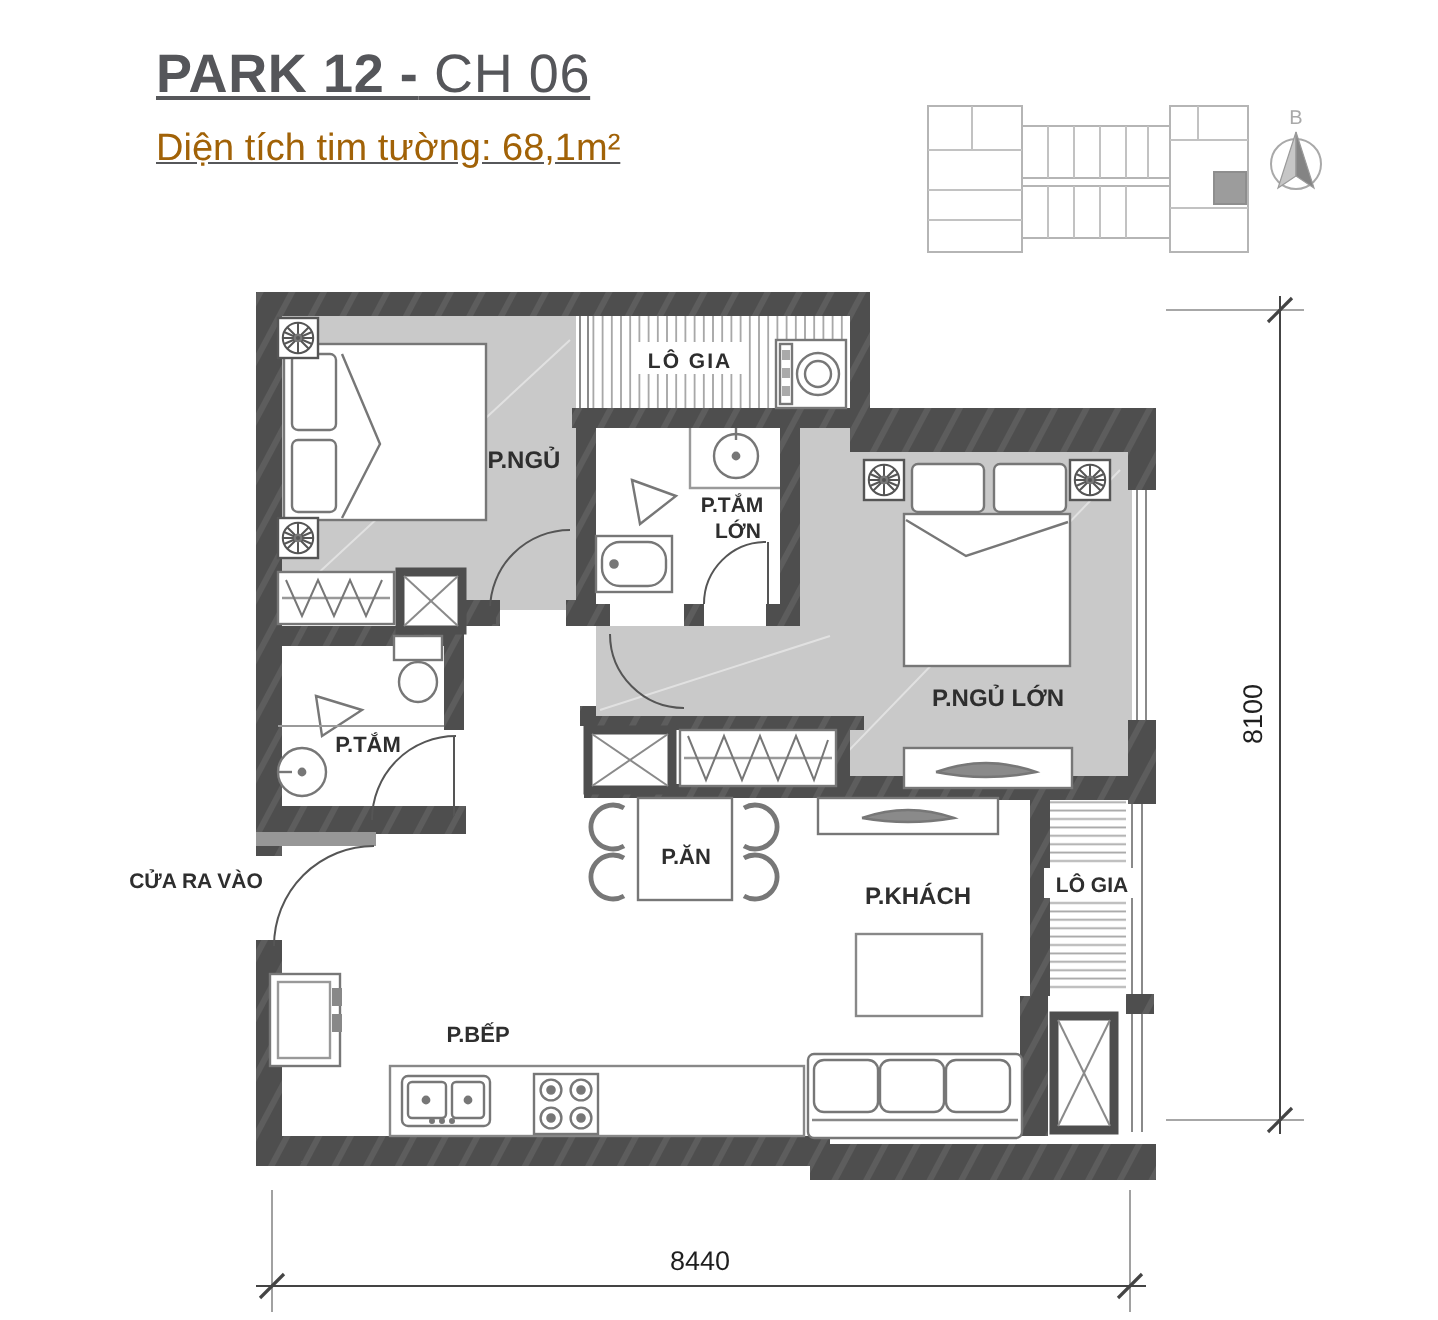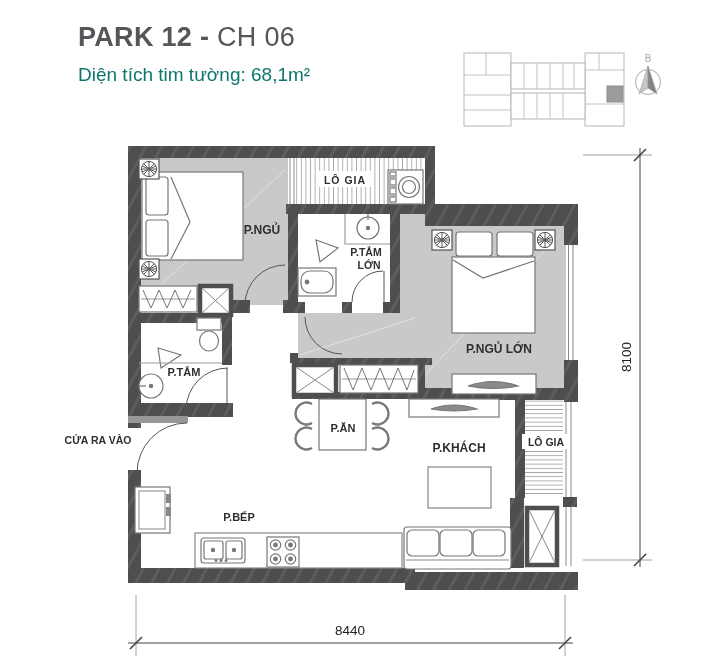--- a/index.html
+++ b/index.html
@@ -1,21 +1,21 @@
 <!DOCTYPE html>
 <html><head>
 <meta charset="utf-8">
 <style>
   html,body{margin:0;padding:0;background:#fff;}
   .stage{position:relative;width:719px;height:660px;background:#fff;overflow:hidden;
          font-family:"Liberation Sans", sans-serif;}
-  .hdr{position:absolute;left:78px;top:22px;color:#56575a;}
+  .hdr{position:absolute;left:78px;top:22px;color:#56575a;text-decoration:underline;}
   .hdr h1{margin:0;font-size:27px;letter-spacing:.3px;color:#55565a;font-weight:800;}
   .hdr h1 .sec{font-weight:400;}
-  .hdr .area{font-size:19px;line-height:25px;margin-top:9px;color:#0f766e;}
+  .hdr .area{font-size:19px;line-height:25px;margin-top:9px;color:#a16207;}
   svg{position:absolute;left:0;top:0;}
   text{font-family:"Liberation Sans", sans-serif;}
   .roomlbl{font-weight:bold;fill:#2e2e2e;}
   .dimlbl{fill:#1f1f1f;}
 </style>
 </head>
 <body>
 
 <div class="stage">
 

